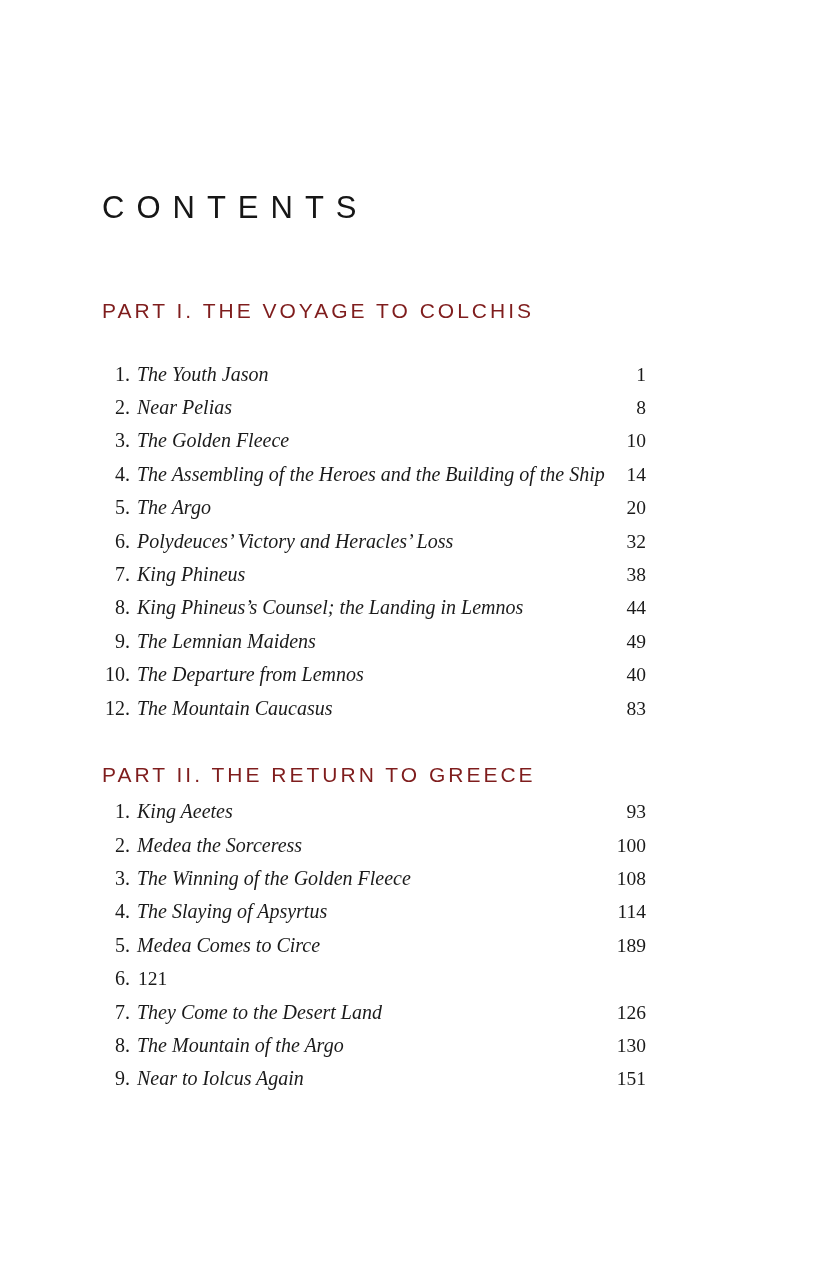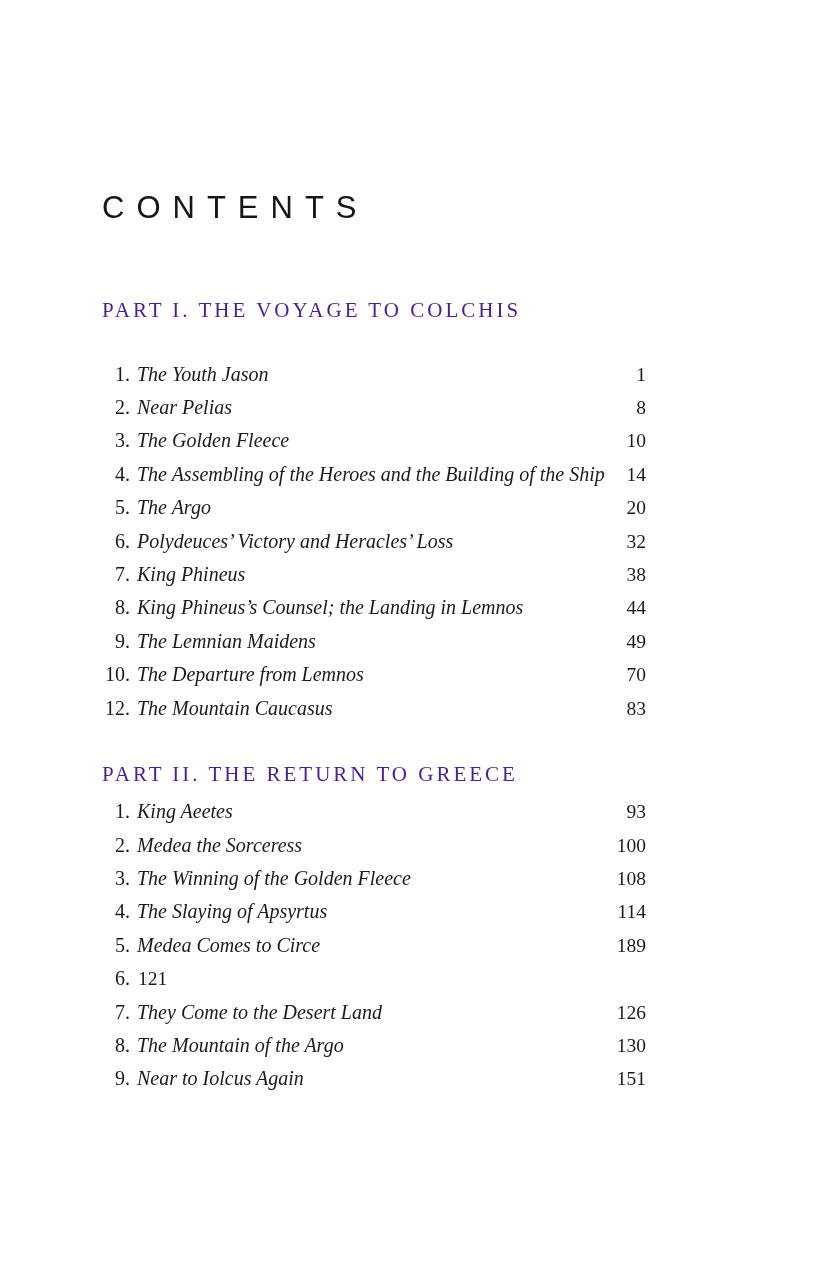--- a/index.html
+++ b/index.html
@@ -25,26 +25,26 @@
     letter-spacing: 12px;
     line-height: 1.15;
     color: #161616;
     margin: 0;
   }
   .content-col {
     width: 544px; 
   }
   .part { margin: 0; }
   .part-heading {
-    font-family: Liberation Serif, serif;
+    font-family: Liberation Sans, sans-serif;
     font-weight: 500;
     font-size: 21px;
     letter-spacing: 3px;
     line-height: 21px;
-    color: #4c1d95;
+    color: #7f1d1d;
     margin: 0;
   }
   .part:nth-child(1) .part-heading { margin-top: 74px; }
   .part:nth-child(2) .part-heading { margin-top: 39px; }
   .entry-list { margin: 0; padding: 0; list-style: none; }
   .part:nth-child(1) .entry-list { margin-top: 37px; }
   .part:nth-child(2) .entry-list { margin-top: 10px; }
   .entry-row {
     display: flex;
     line-height: 33.4px;
@@ -135,21 +135,21 @@
 
   <li class="entry-row">
     <span class="entry-number">9.</span>
     <span class="entry-title">The Lemnian Maidens</span>
     <span class="entry-page">49</span>
   </li>
 
   <li class="entry-row">
     <span class="entry-number">10.</span>
     <span class="entry-title">The Departure from Lemnos</span>
-    <span class="entry-page">70</span>
+    <span class="entry-page">40</span>
   </li>
 
 
   <li class="entry-row">
     <span class="entry-number">12.</span>
     <span class="entry-title">The Mountain Caucasus</span>
     <span class="entry-page">83</span>
   </li>
 </ul>
   </section>

